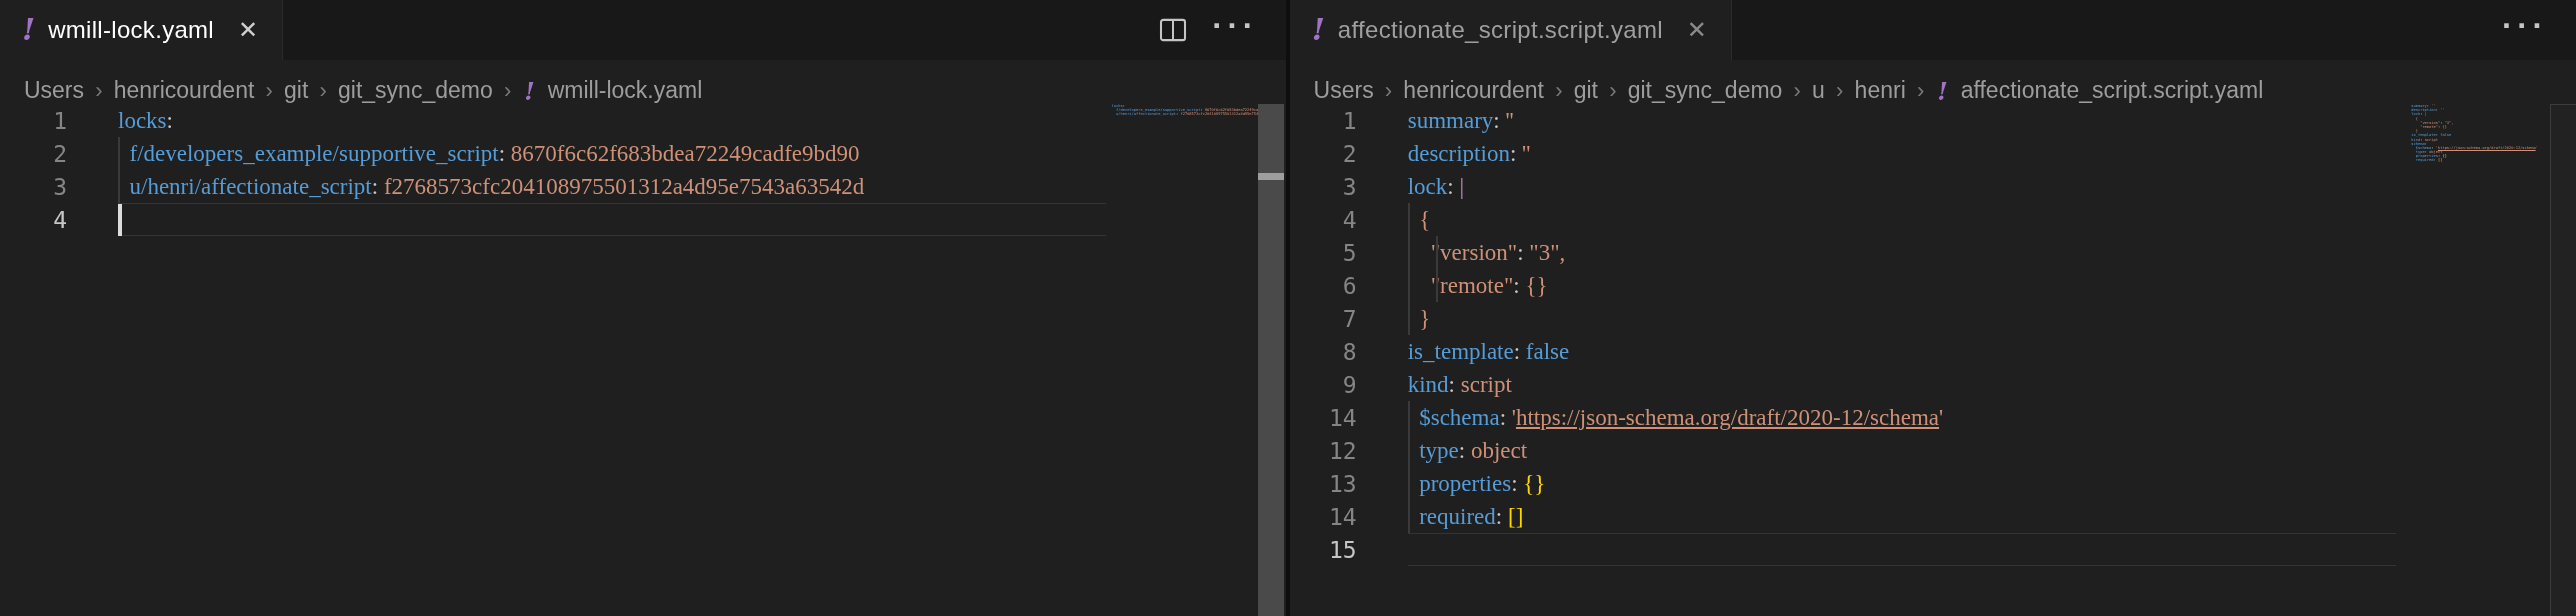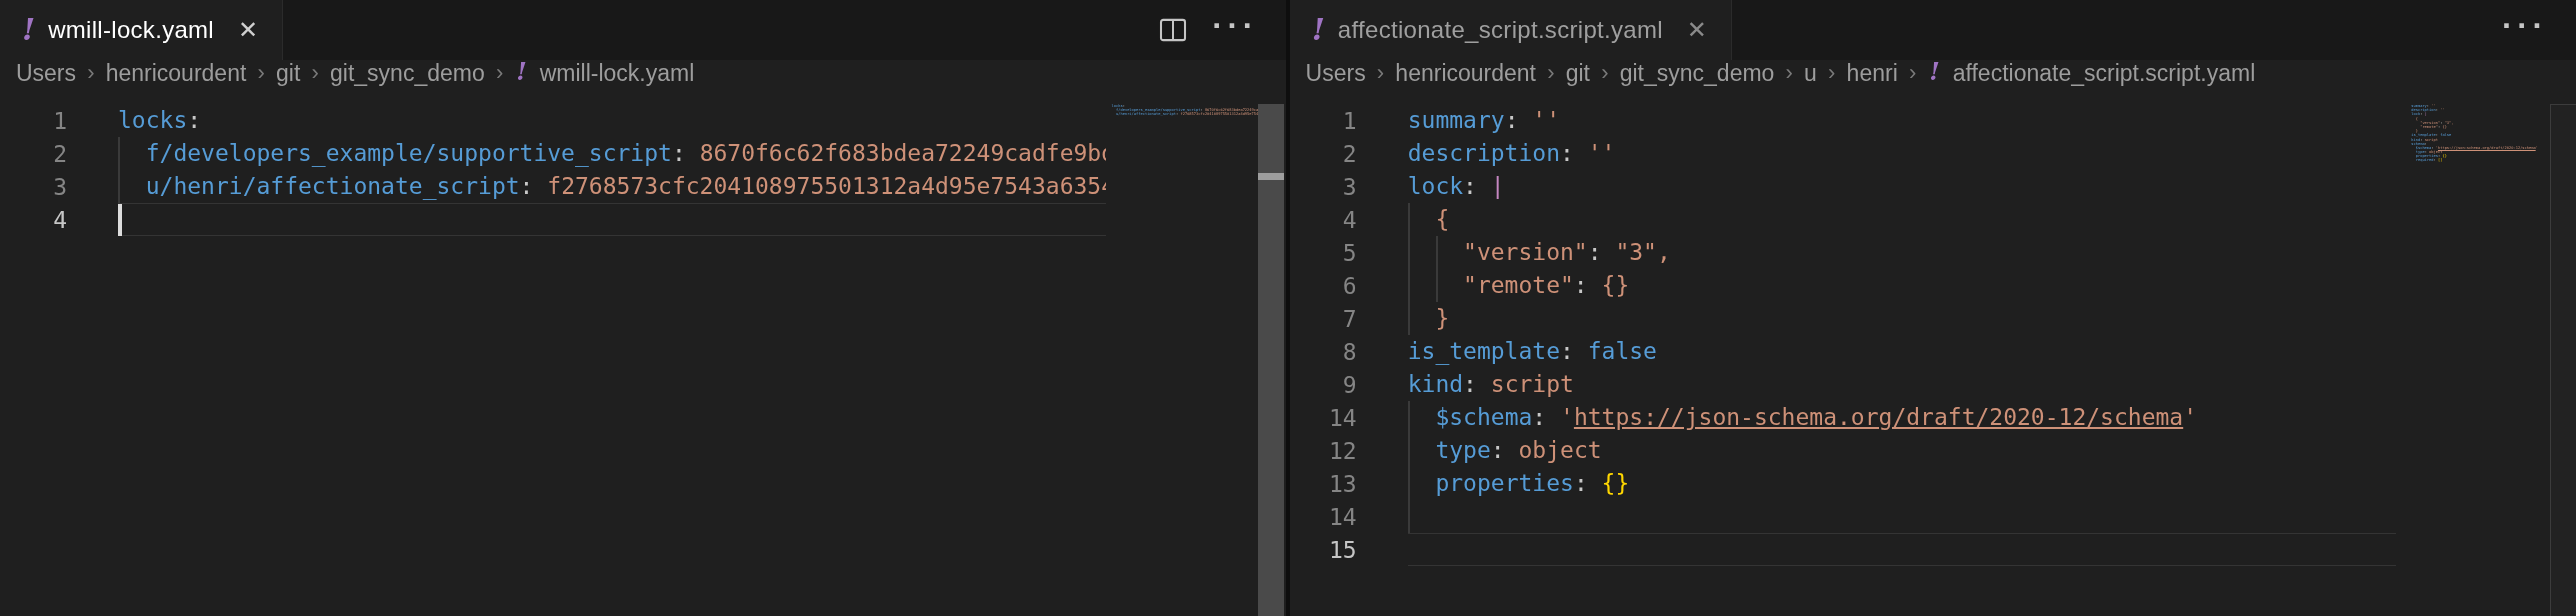--- a/index.html
+++ b/index.html
@@ -50,22 +50,22 @@
   .more-dots {
     color: #c5c5c5; font-size: 32px; font-weight: bold;
     letter-spacing: 4.6px; line-height: 1; padding-bottom: 9.3px;
   }
   .split-icon { display: block; }
 
   
   .breadcrumbs {
     height: 44px; flex: none;
     background: var(--tab_active_bg);
-    display: flex; align-items: flex-start;
-    padding-left: 14px;
+    display: flex; align-items: flex-end;
+    padding-left: 22px;
     font-size: 23px; color: var(--breadcrumb_text);
     white-space: nowrap; overflow: hidden;
   }
   .breadcrumbs .crumb { padding: 0 1.9px; }
   .breadcrumbs .sep { color: #7a7a7a; padding: 0 9.3px; font-size: 22px; }
   .breadcrumbs .yaml-icon { font-size: 24px; margin: 0 11px 0 3.7px; }
 
   
   .editor { position: relative; flex: 1; overflow: hidden; background: var(--editor_bg); }
   .code-lines {
@@ -80,20 +80,21 @@
     text-align: right;
     color: var(--line_number);
     font-size: 23px;
   }
   .code-line.current .num { color: var(--line_number_active); }
   .code-line .content {
     margin-left: 51px;
     white-space: pre;
     color: #cccccc;
     line-height: 33px;
+    font-family: Liberation Serif, serif;
   }
   .cur-line-box {
     position: absolute; left: 118px; right: 0; top: 0; bottom: 0;
     border-top: 1.9px solid #343434; border-bottom: 1.9px solid #343434;
     pointer-events: none;
   }
   .guide { position: absolute; top: 0; bottom: 0; width: 1.9px; background: #3a3a3a; }
   .cursor-caret { position: absolute; top: 0.9px; width: 3.7px; height: 32px; background: #dcdcdc; }
 
   .tk-key   { color: var(--key); }
@@ -282,20 +283,21 @@
             <span class="content"><span class="tk-plain">  </span><span class="tk-key">type</span><span class="tk-pun">:</span><span class="tk-plain"> </span><span class="tk-str">object</span></span>
           </div>
           <div class="code-line">
             <span class="num">13</span>
             <div class="guide" style="left: 118px;"></div>
             <span class="content"><span class="tk-plain">  </span><span class="tk-key">properties</span><span class="tk-pun">:</span><span class="tk-plain"> </span><span class="tk-brk">{}</span></span>
           </div>
           <div class="code-line">
             <span class="num">14</span>
             <div class="guide" style="left: 118px;"></div>
+            <span class="content"><span class="tk-plain">  </span><span class="tk-key">required</span><span class="tk-pun">:</span><span class="tk-plain"> </span><span class="tk-brk">[]</span></span>
           </div>
           <div class="code-line current">
             <div class="cur-line-box"></div>
             <span class="num">15</span>
             <span class="content"></span>
           </div>
         </div>
       <div class="minimap minimap-right">
           <div class="mini-line"><span class="tk-key">summary</span><span class="tk-pun">:</span><span class="tk-plain"> </span><span class="tk-str">''</span></div>
           <div class="mini-line"><span class="tk-key">description</span><span class="tk-pun">:</span><span class="tk-plain"> </span><span class="tk-str">''</span></div>

